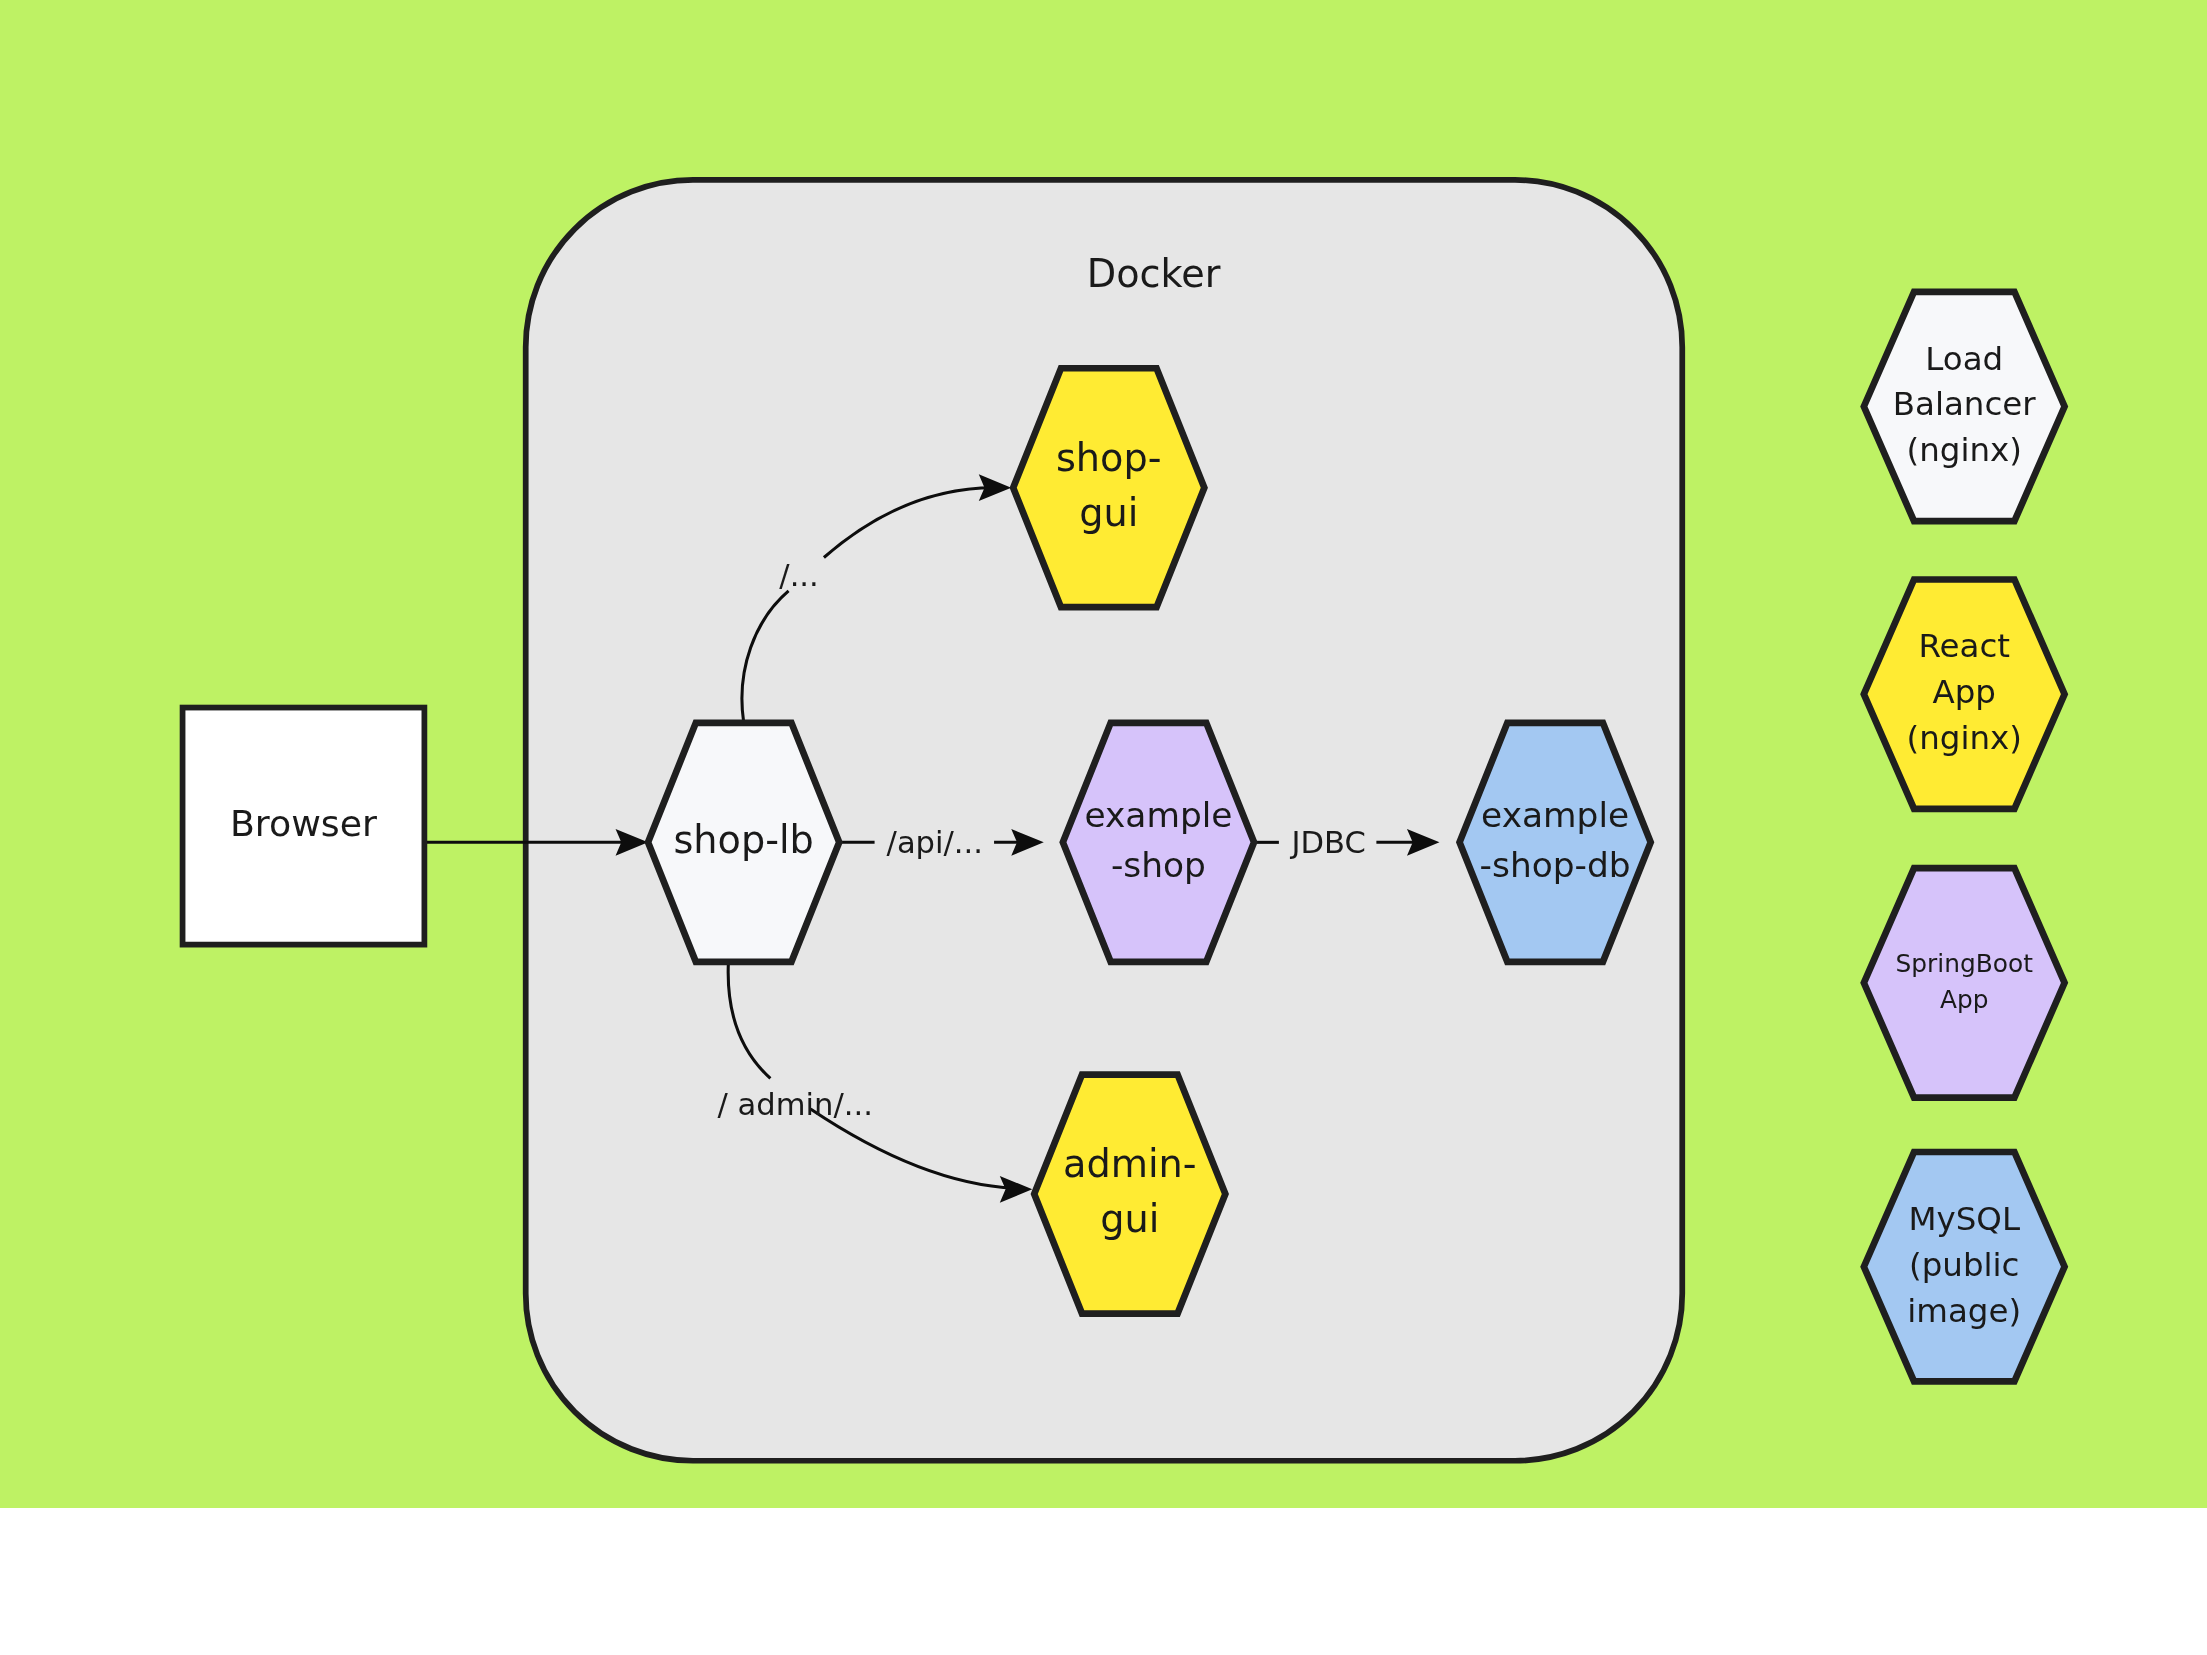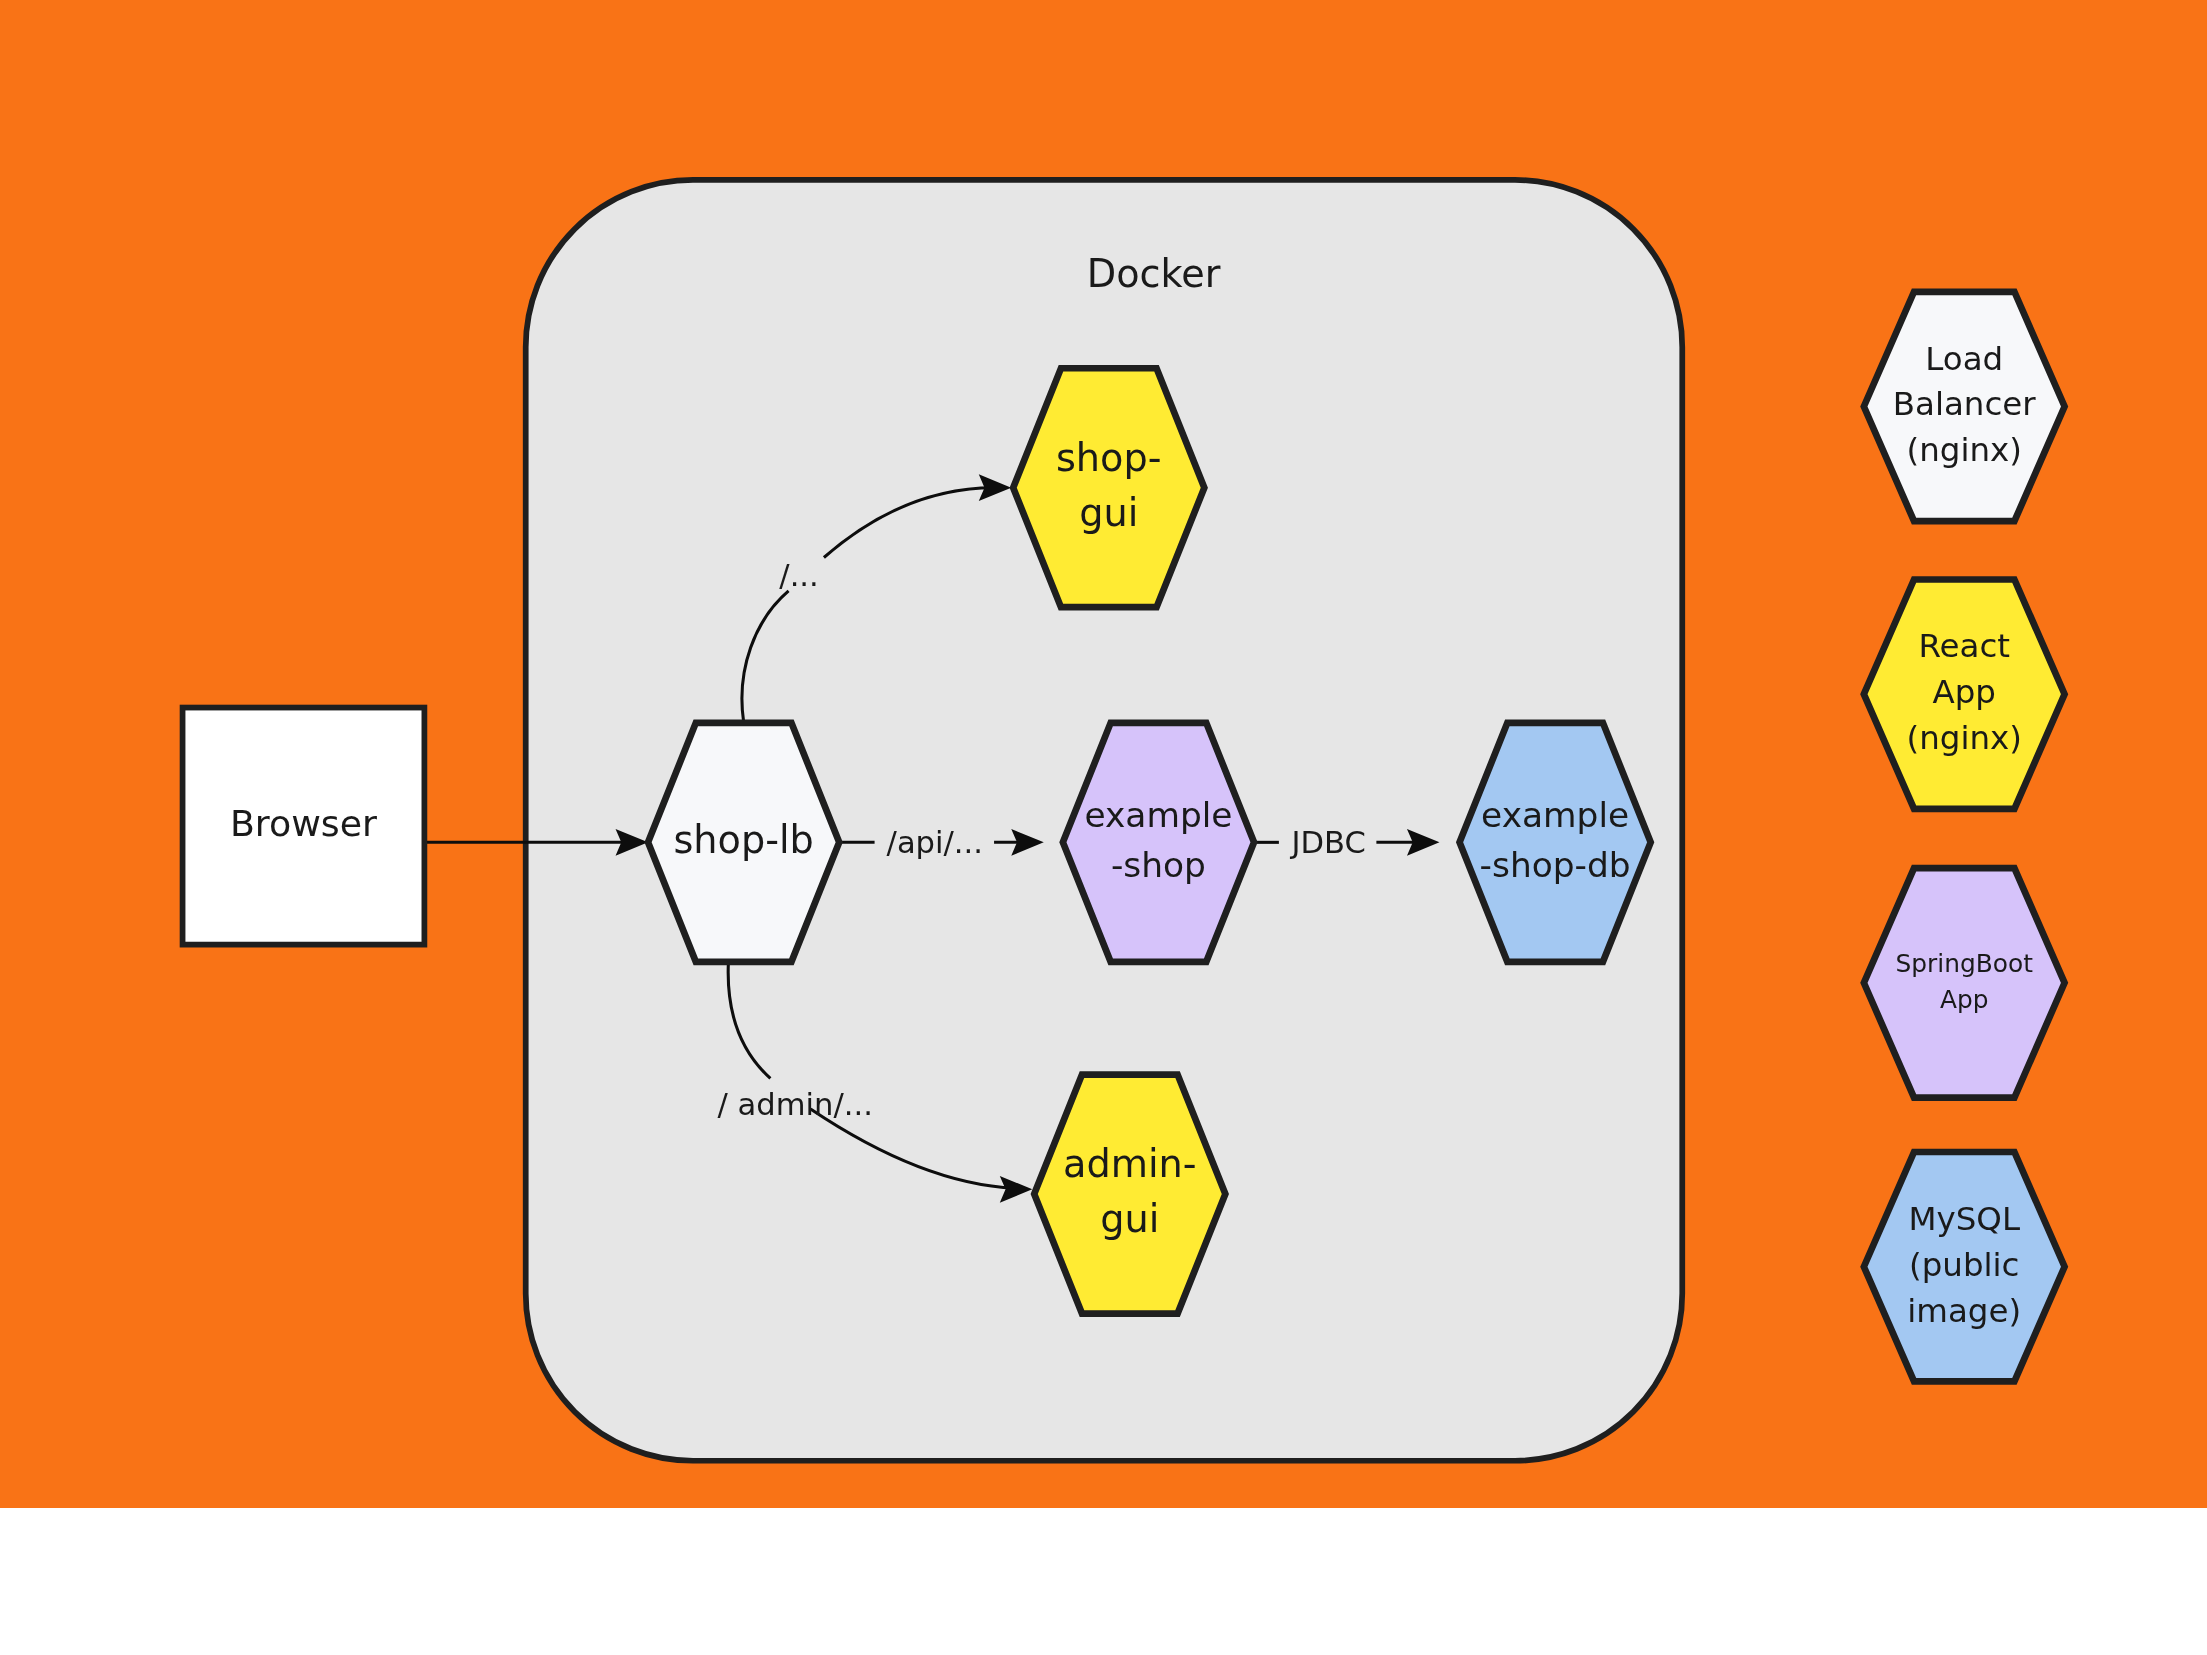--- a/index.html
+++ b/index.html
@@ -10,21 +10,21 @@
   body {
     width: 2207px;
     height: 1656px;
     font-family: "DejaVu Sans", sans-serif;
     overflow: hidden;
   }
   #diagram-root {
     position: relative;
     width: 2207px;
     height: 1508px;
-    background: #f97316;
+    background: #bef264;
   }
   svg.canvas {
     display: block;
     width: 2207px;
     height: 1656px;
   }
   .node-label {
     font-family: "DejaVu Sans", sans-serif;
     fill: #1a1a1a;
     text-anchor: middle;

